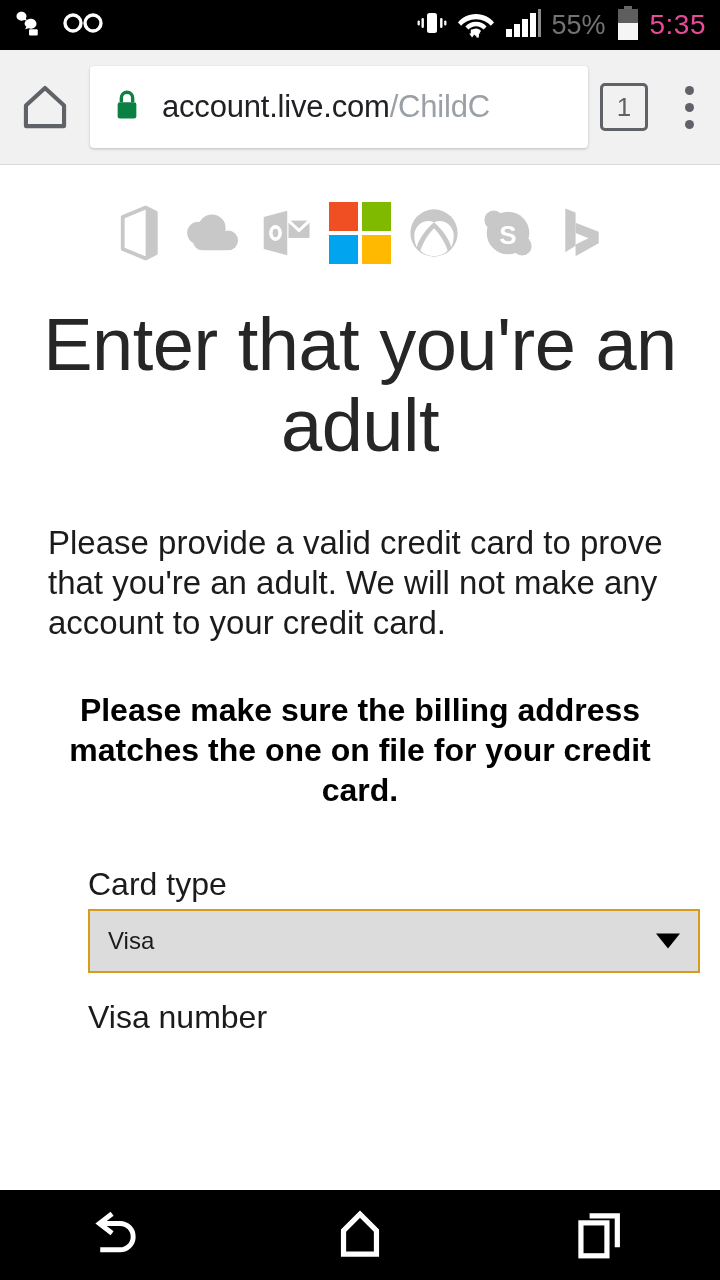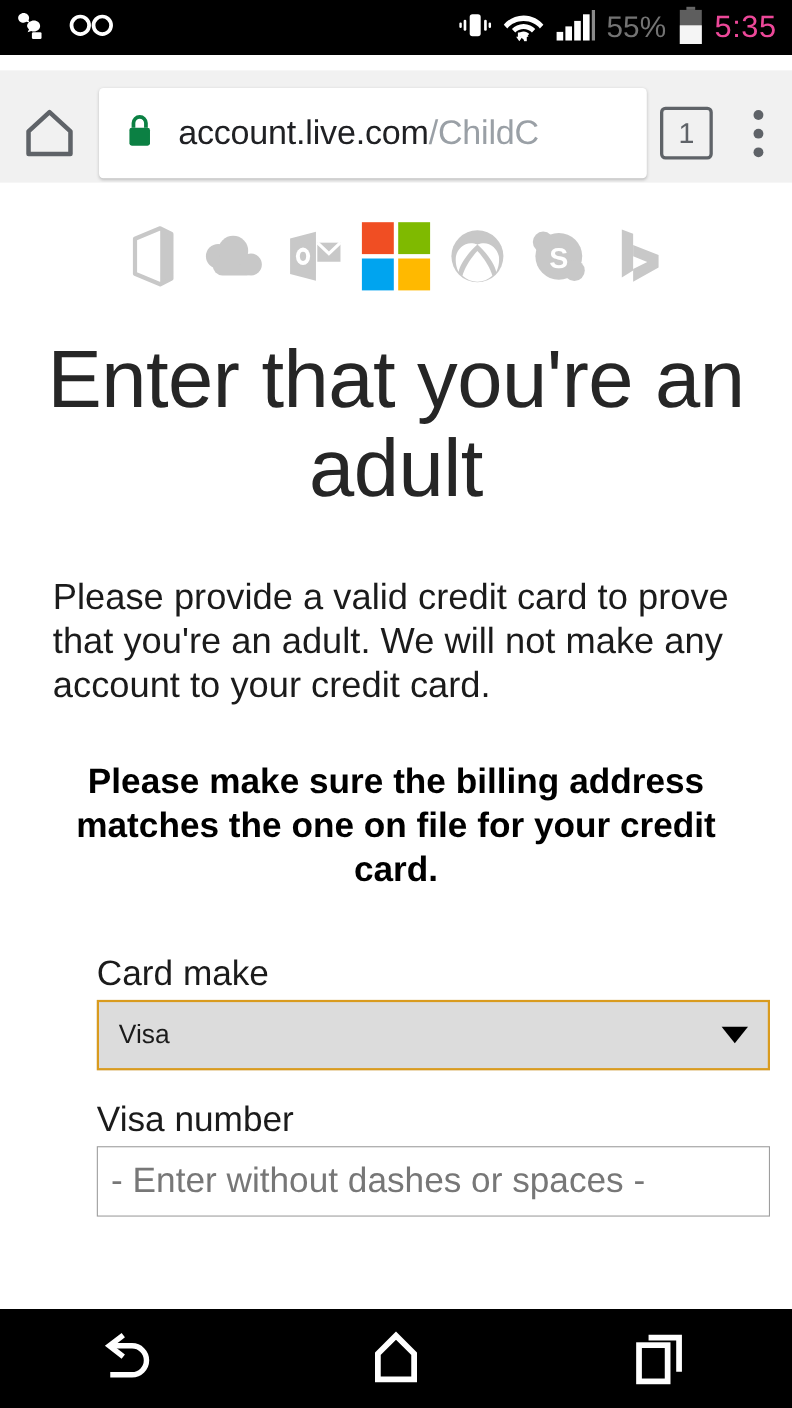--- a/index.html
+++ b/index.html
@@ -17,21 +17,21 @@
     background:#000; display:flex; align-items:center;
     padding:0 14px;
   }
   .sb-left{ display:flex; align-items:center; gap:18px; }
   .sb-right{ margin-left:auto; display:flex; align-items:center; gap:10px; }
   .sb-time{ color:#ec4899; font-size:28px; letter-spacing:.5px; }
   .sb-batt-text{ color:#737373; font-size:27px; }
 
   
   .chrome{
-    position:absolute; top:64px; left:0; width:720px; height:115px;
+    position:absolute; top:50px; left:0; width:720px; height:115px;
     background:#f1f1f1; border-bottom:1px solid #dadada;
     display:flex; align-items:center; padding:0 14px;
   }
   .home-btn{ width:62px; height:62px; display:flex; align-items:center; justify-content:center; }
   .omnibox{
     flex:1; height:82px; margin-left:14px; margin-right:12px;
     background:#fff; border-radius:4px;
     box-shadow:0 1px 3px rgba(0,0,0,.22);
     display:flex; align-items:center; padding:0 22px;
     overflow:hidden; position:relative;
@@ -277,32 +277,29 @@
 
     <h1 class="headline">Enter that you're an adult</h1>
 
     <p class="para">Please provide a valid credit card to prove that you're an adult. We will not make any account to your credit card.</p>
 
     <p class="para-bold">Please make sure the billing address matches the one on file for your credit card.</p>
 
     <div class="form">
 
       <div class="field">
-        <span class="field-label">Card make</span>
+        <span class="field-label">Card type</span>
         <div class="sel">
           <span class="val">Visa</span>
           <span class="caret"></span>
         </div>
       </div>
 
       <div class="field">
         <span class="field-label">Visa number</span>
-        <div class="txt">
-          <span class="ph">- Enter without dashes or spaces -</span>
-        </div>
       </div>
 
 
     </div>
   </div>
 
   <div class="navbar">
     <div class="nav-btn">
       <svg width="56" height="52" viewBox="0 0 34 30">
         <path d="M5 24 h12 a8 8 0 0 0 0-16 h-11" fill="none" stroke="#fff" stroke-width="3"></path>

